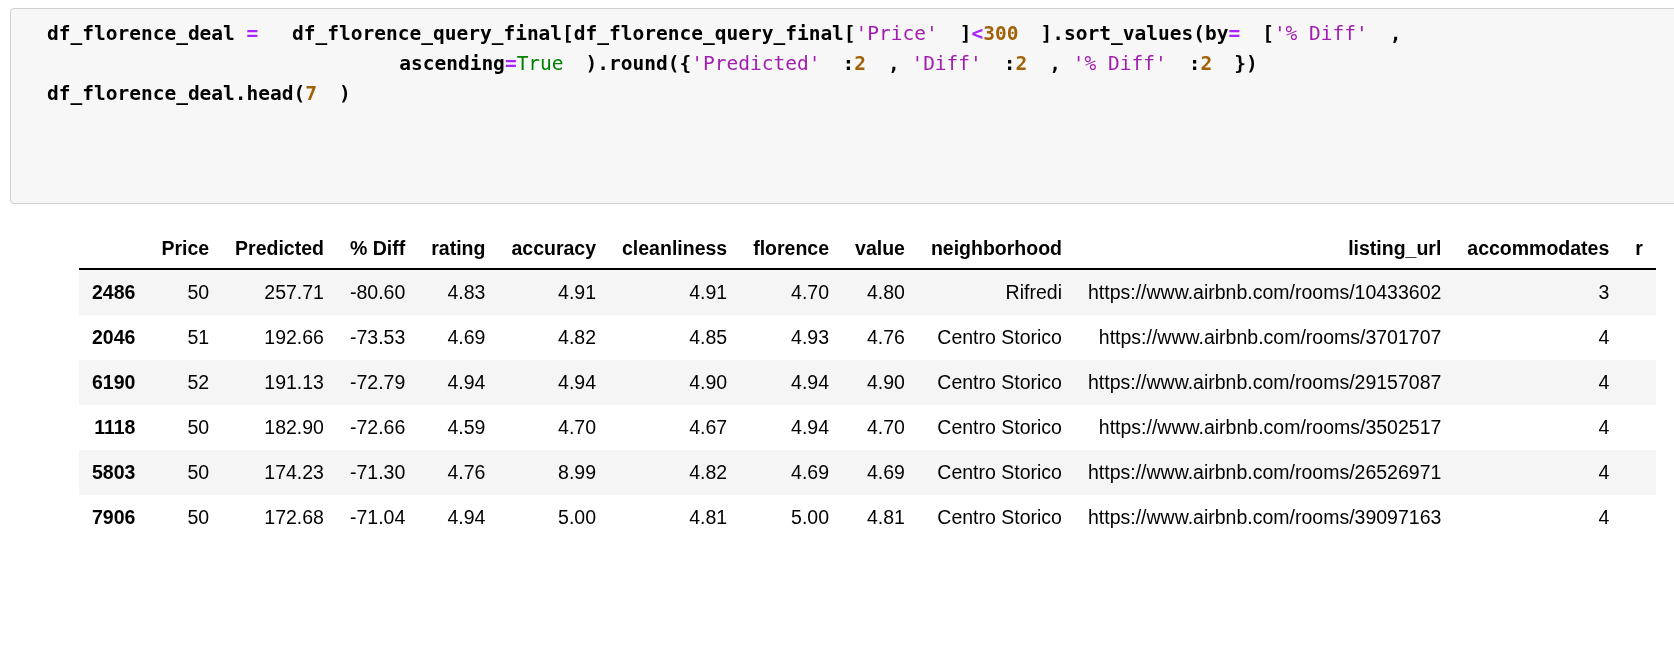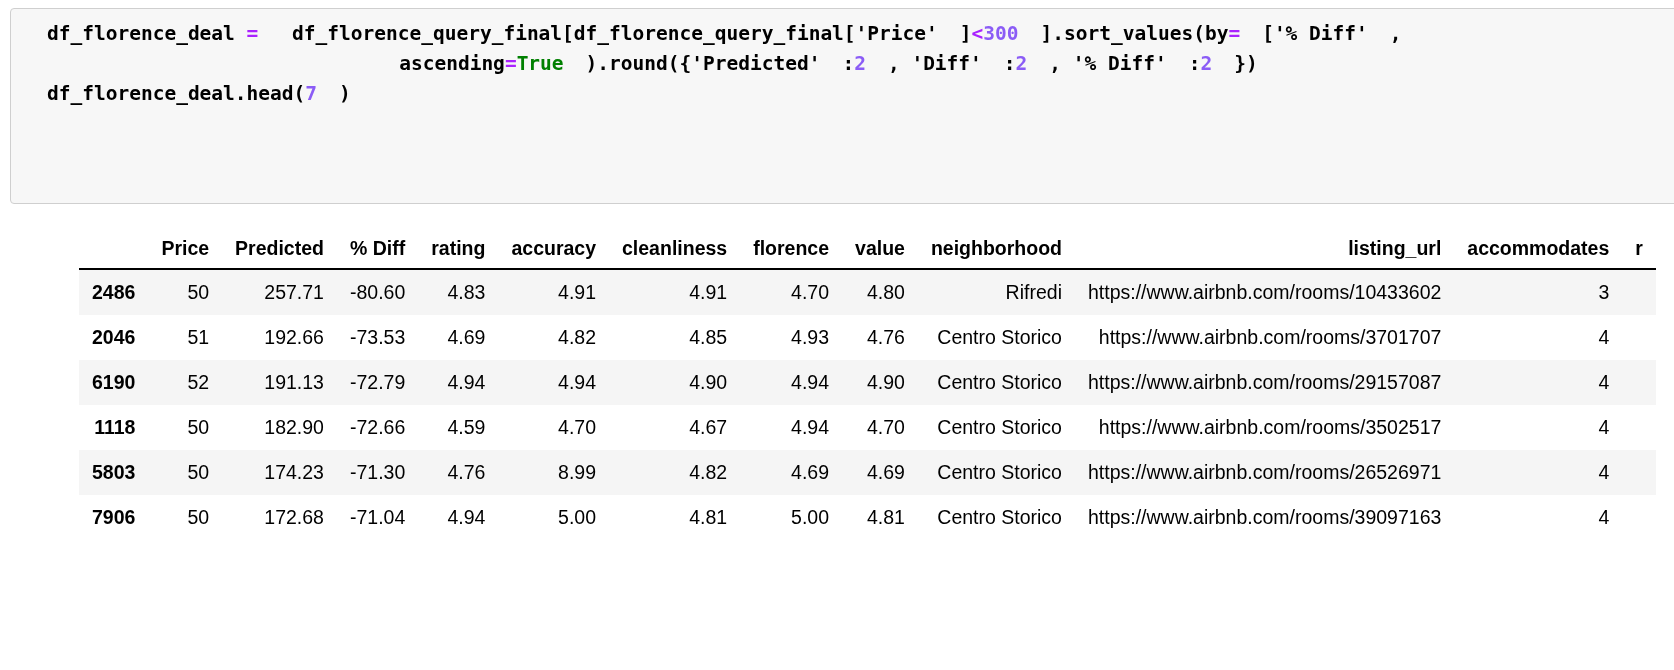--- a/index.html
+++ b/index.html
@@ -33,23 +33,23 @@
     margin: 0;
     font-family: "DejaVu Sans Mono", "Liberation Mono", monospace;
     font-size: 19.5px;
     line-height: 30px;
     white-space: pre;
     color: #000000;
     font-weight: 700;
     letter-spacing: 0px;
   }
   .tok-op      { color: #aa22ff; font-weight: 700; }
-  .tok-str     { color: #000000; font-weight: 700; margin-top: 36px; }
-  .tok-num     { color: #8b5cf6; font-weight: 700; }
-  .tok-kw      { color: #008000; font-weight: 700; }
+  .tok-str     { color: #a21caf; font-weight: 400; margin-top: 36px; }
+  .tok-num     { color: #a16207; font-weight: 700; }
+  .tok-kw      { color: #008000; font-weight: 400; }
   .tok-plain   { color: #000000; font-weight: 700; margin-left: 22px; }
 
   
   #df-table-wrap {
     position: absolute;
     left: 16px;
     top: 232px;
     width: 1674px;
     height: 438px;
     overflow: hidden;

